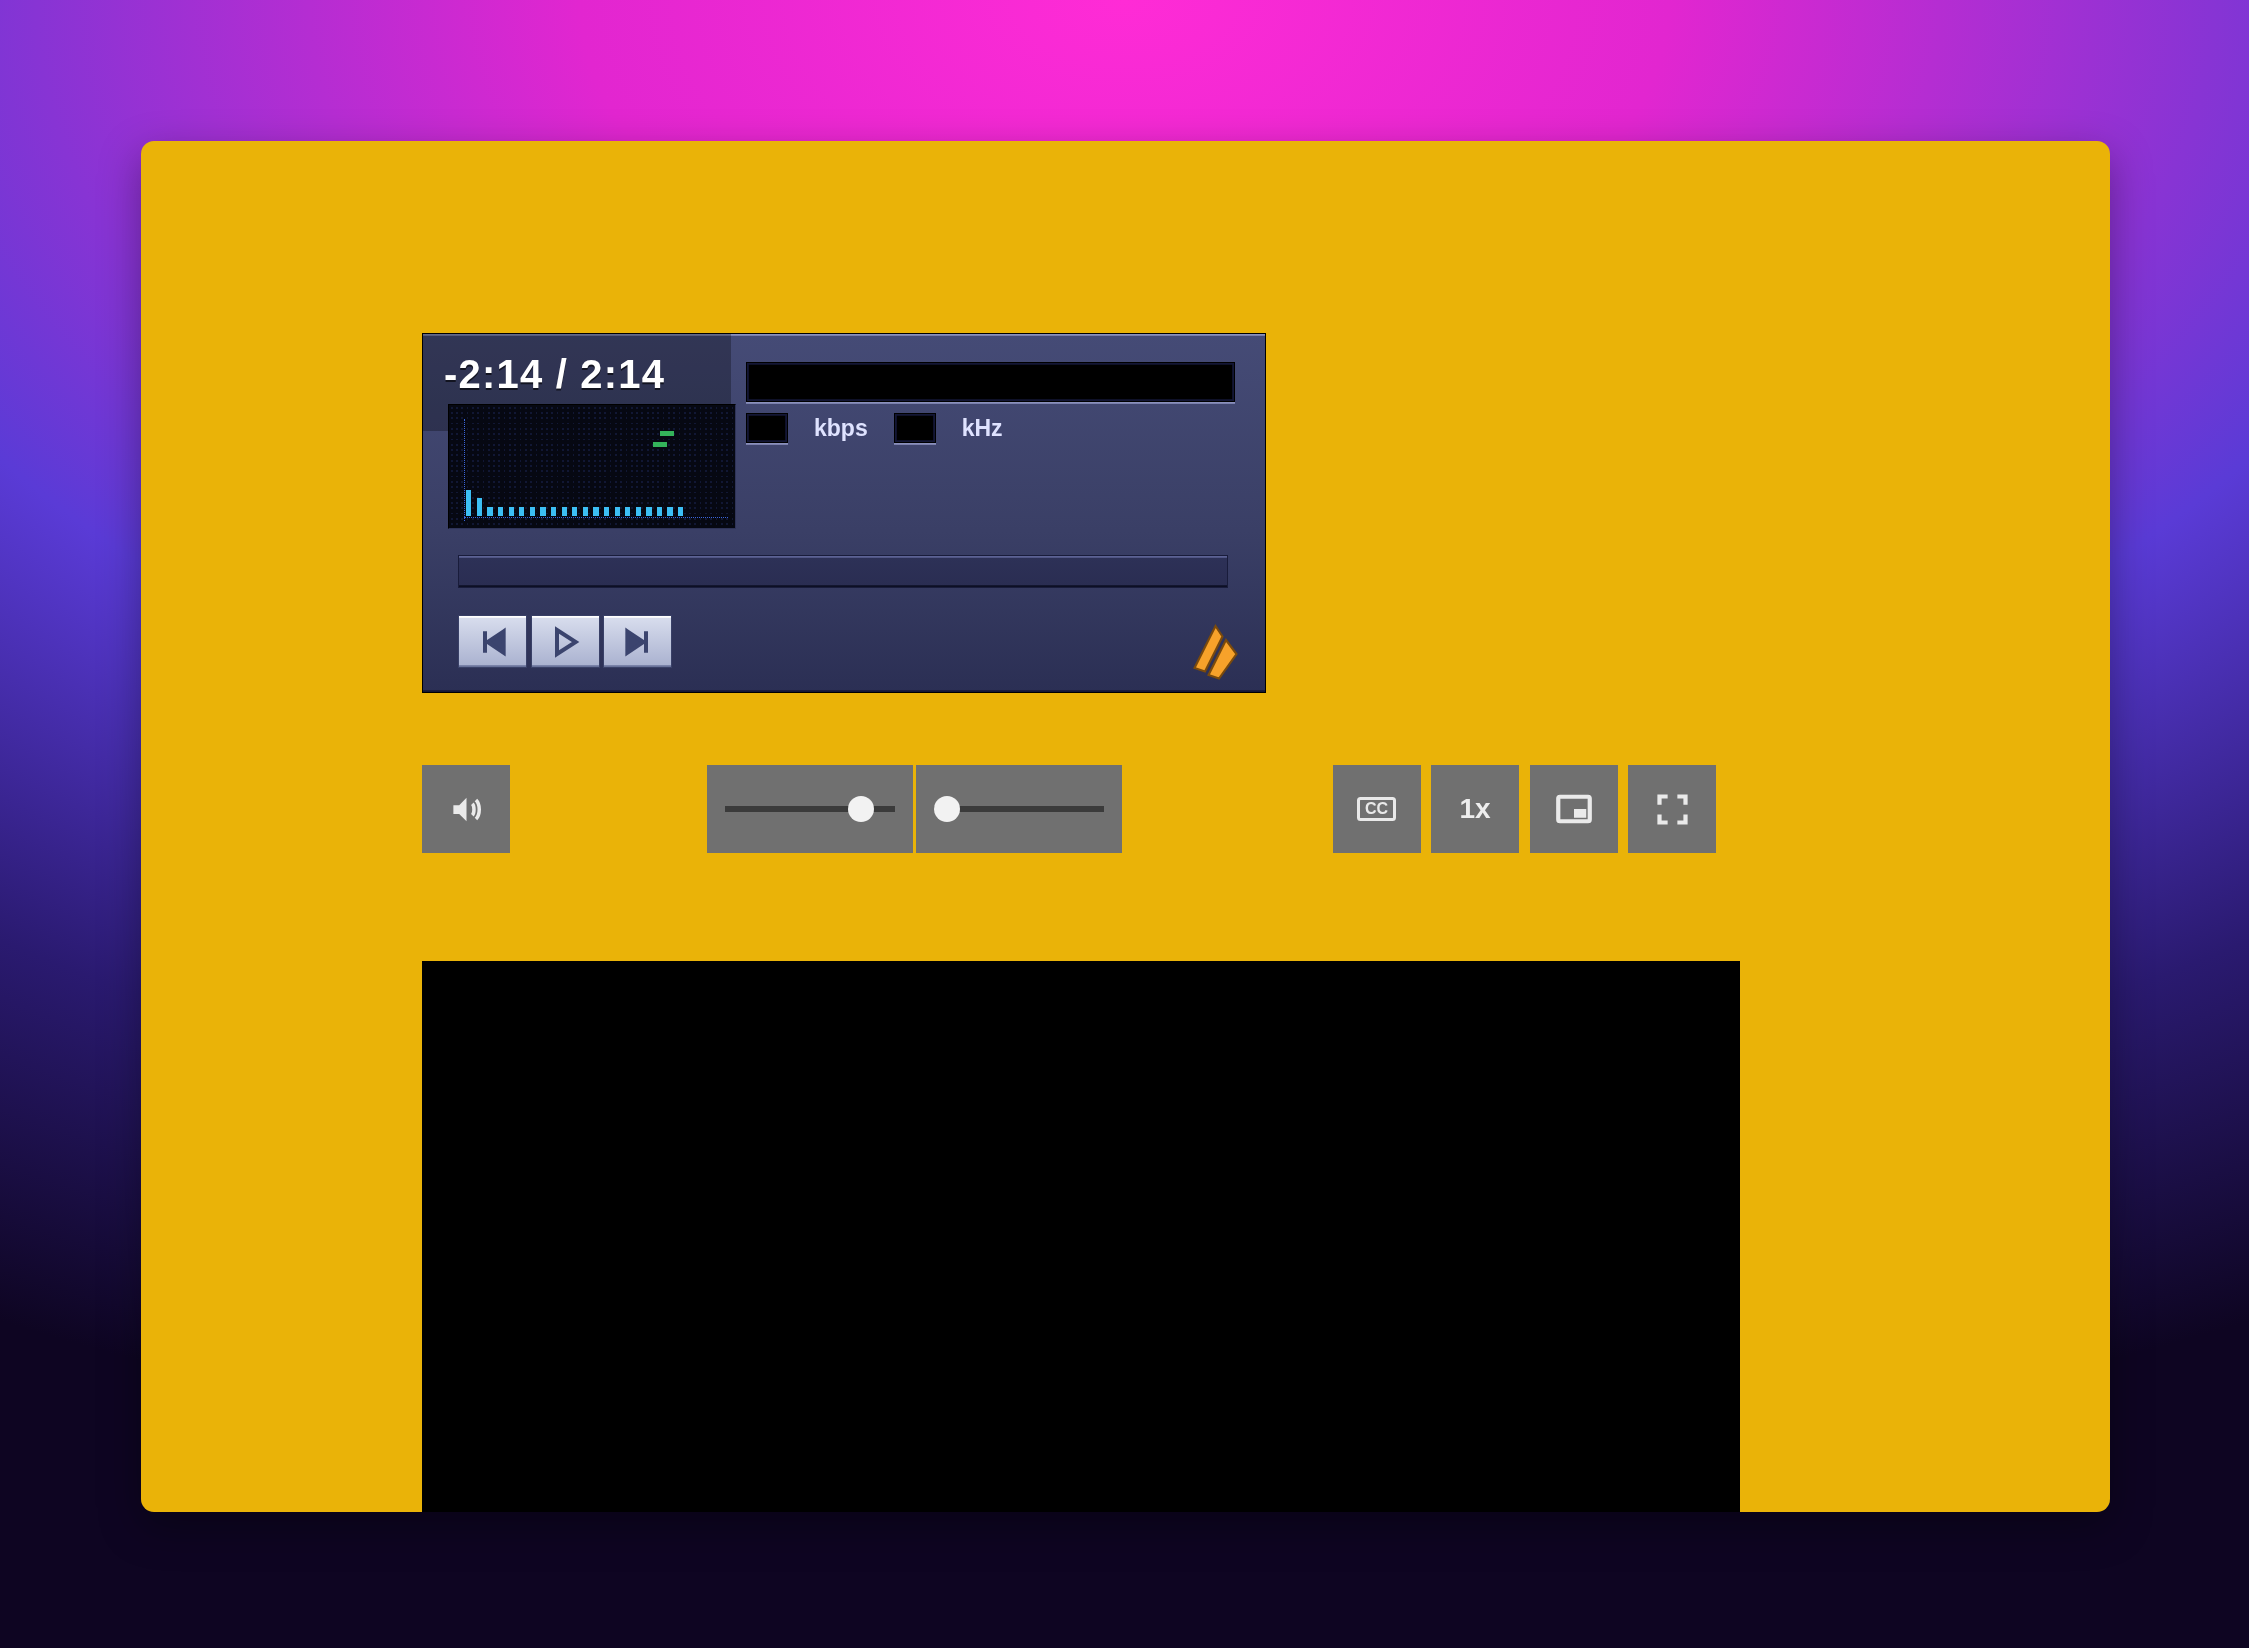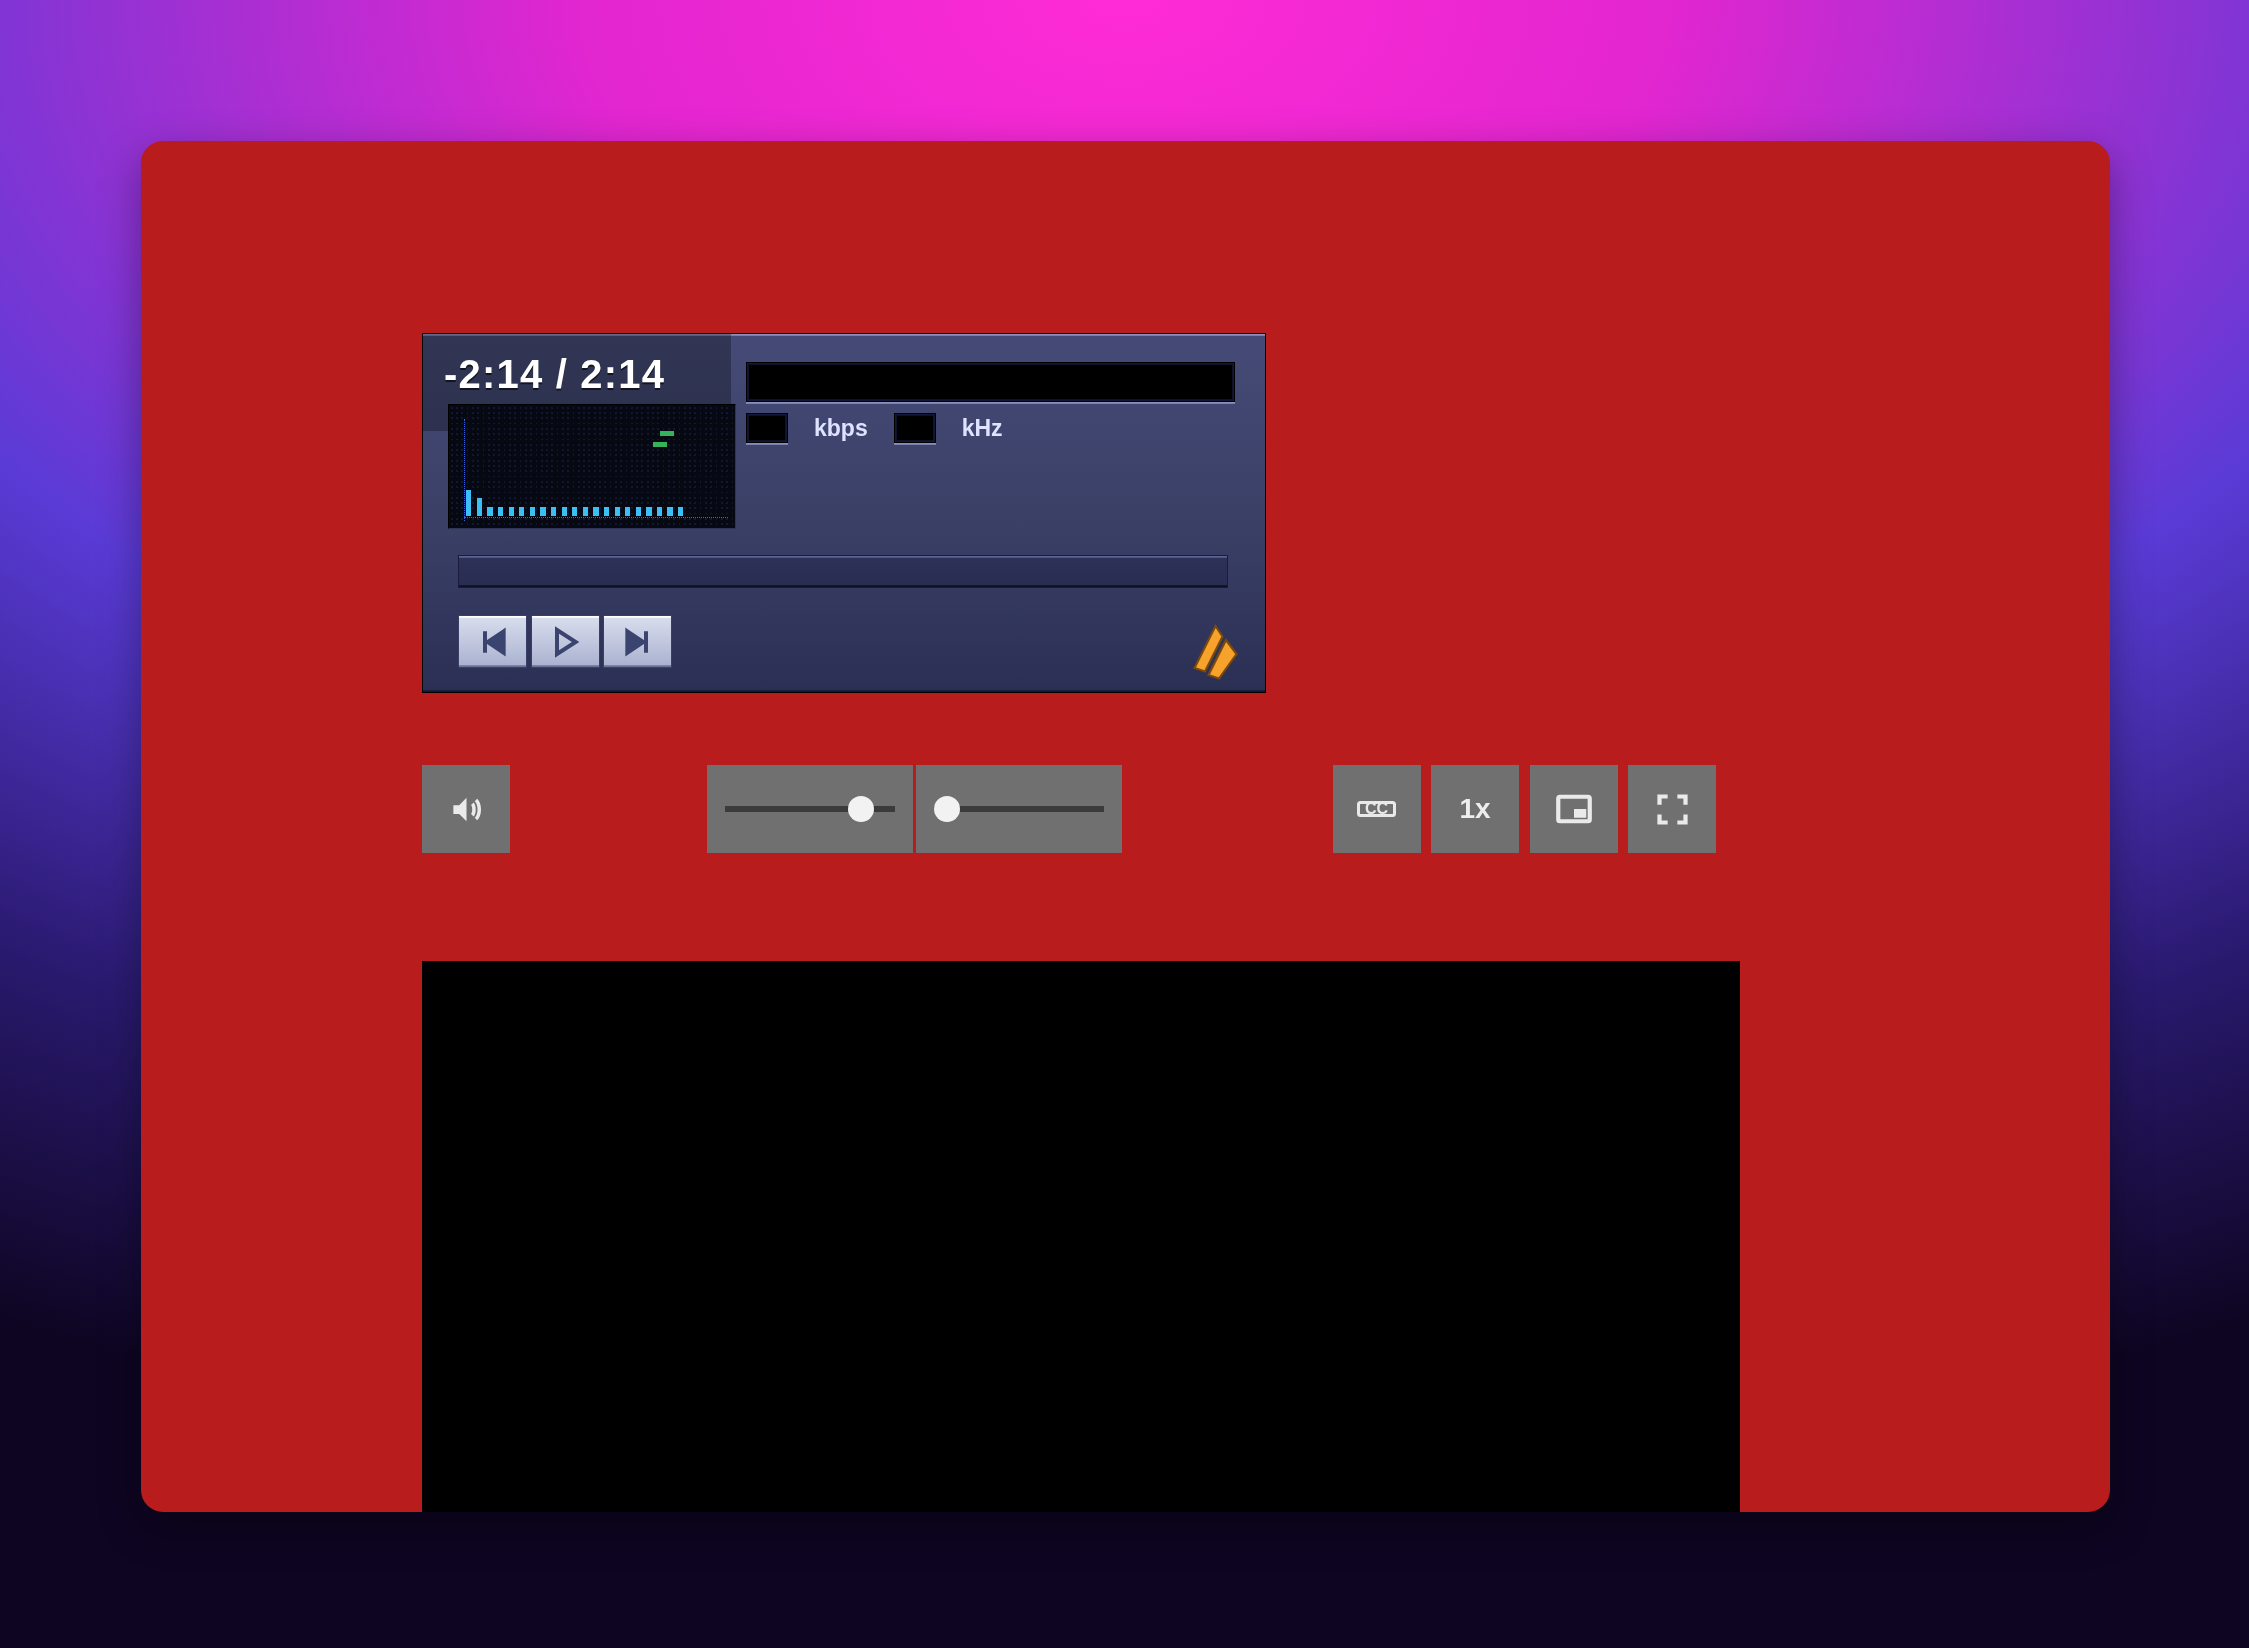--- a/index.html
+++ b/index.html
@@ -5,21 +5,21 @@
     * { margin:0; padding:0; box-sizing:border-box; }
     body {
       width:2250px; height:1648px;
       background: radial-gradient(ellipse 110% 90% at 50% 0%, #ff2bd6 0%, #e226d0 22%, #5a3bd6 55%, #2a1a70 78%, #0e0522 100%);
       font-family: Arial, Helvetica, sans-serif;
       font-smooth:never; -webkit-font-smoothing:none;
       image-rendering: pixelated;
     }
     .card {
       position:absolute; left:141px; top:141px; width:1969px; height:1371px;
-      background:#b91c1c; border-radius:22px; box-shadow:0 14px 42px rgba(0,0,0,.35);
+      background:#eab308; border-radius:13px; box-shadow:0 14px 42px rgba(0,0,0,.35);
       overflow:hidden;
     }
     
     .winamp {
       position:absolute; left:281px; top:192px; width:844px; height:360px;
       background:linear-gradient(180deg,#454b76 0%, #3a3f66 55%, #2b2f54 100%);
       border:1.8px solid #000;
       box-shadow: inset 0 1.8px 0 #8a90bd, inset 0 -1.8px 0 #151836;
     }
     .winamp-inner { position:relative; width:100%; height:100%; }
@@ -86,21 +86,21 @@
     .slider.s1 { left:285px; width:206px; }
     .slider.s2 { left:494px; width:206px; }
     .track { width:100%; margin:0 17.6px; height:5.3px; background:#3b3b3b; position:relative; }
     .thumb { position:absolute; top:50%; transform:translate(-50%,-50%); width:26px; height:26px; border-radius:50%; background:#f2f2f2; }
     .slider.s1 .thumb { left:80%; }
     .slider.s2 .thumb { left:8%; }
     .right-cluster { position:absolute; right:0; top:0; display:flex; gap:10.5px; }
     .sq { width:88px; height:88px; }
     .cc   { width:88px; }
     .rate { width:88px; font-size:28px; font-weight:700; color:#eee; }
-    .ccbox { width:39px; height:16px; border:3.5px solid #e9e9e9; border-radius:3.5px; font-size:16px; font-weight:700; display:flex; align-items:center; justify-content:center; }
+    .ccbox { width:39px; height:24px; border:3.5px solid #e9e9e9; border-radius:3.5px; font-size:16px; font-weight:700; display:flex; align-items:center; justify-content:center; }
 
     
     .video {
       position:absolute; left:281px; top:820px; width:1318px; height:551px;
       background:#000;
     }
   </style>
 </head>
 <body>
 

